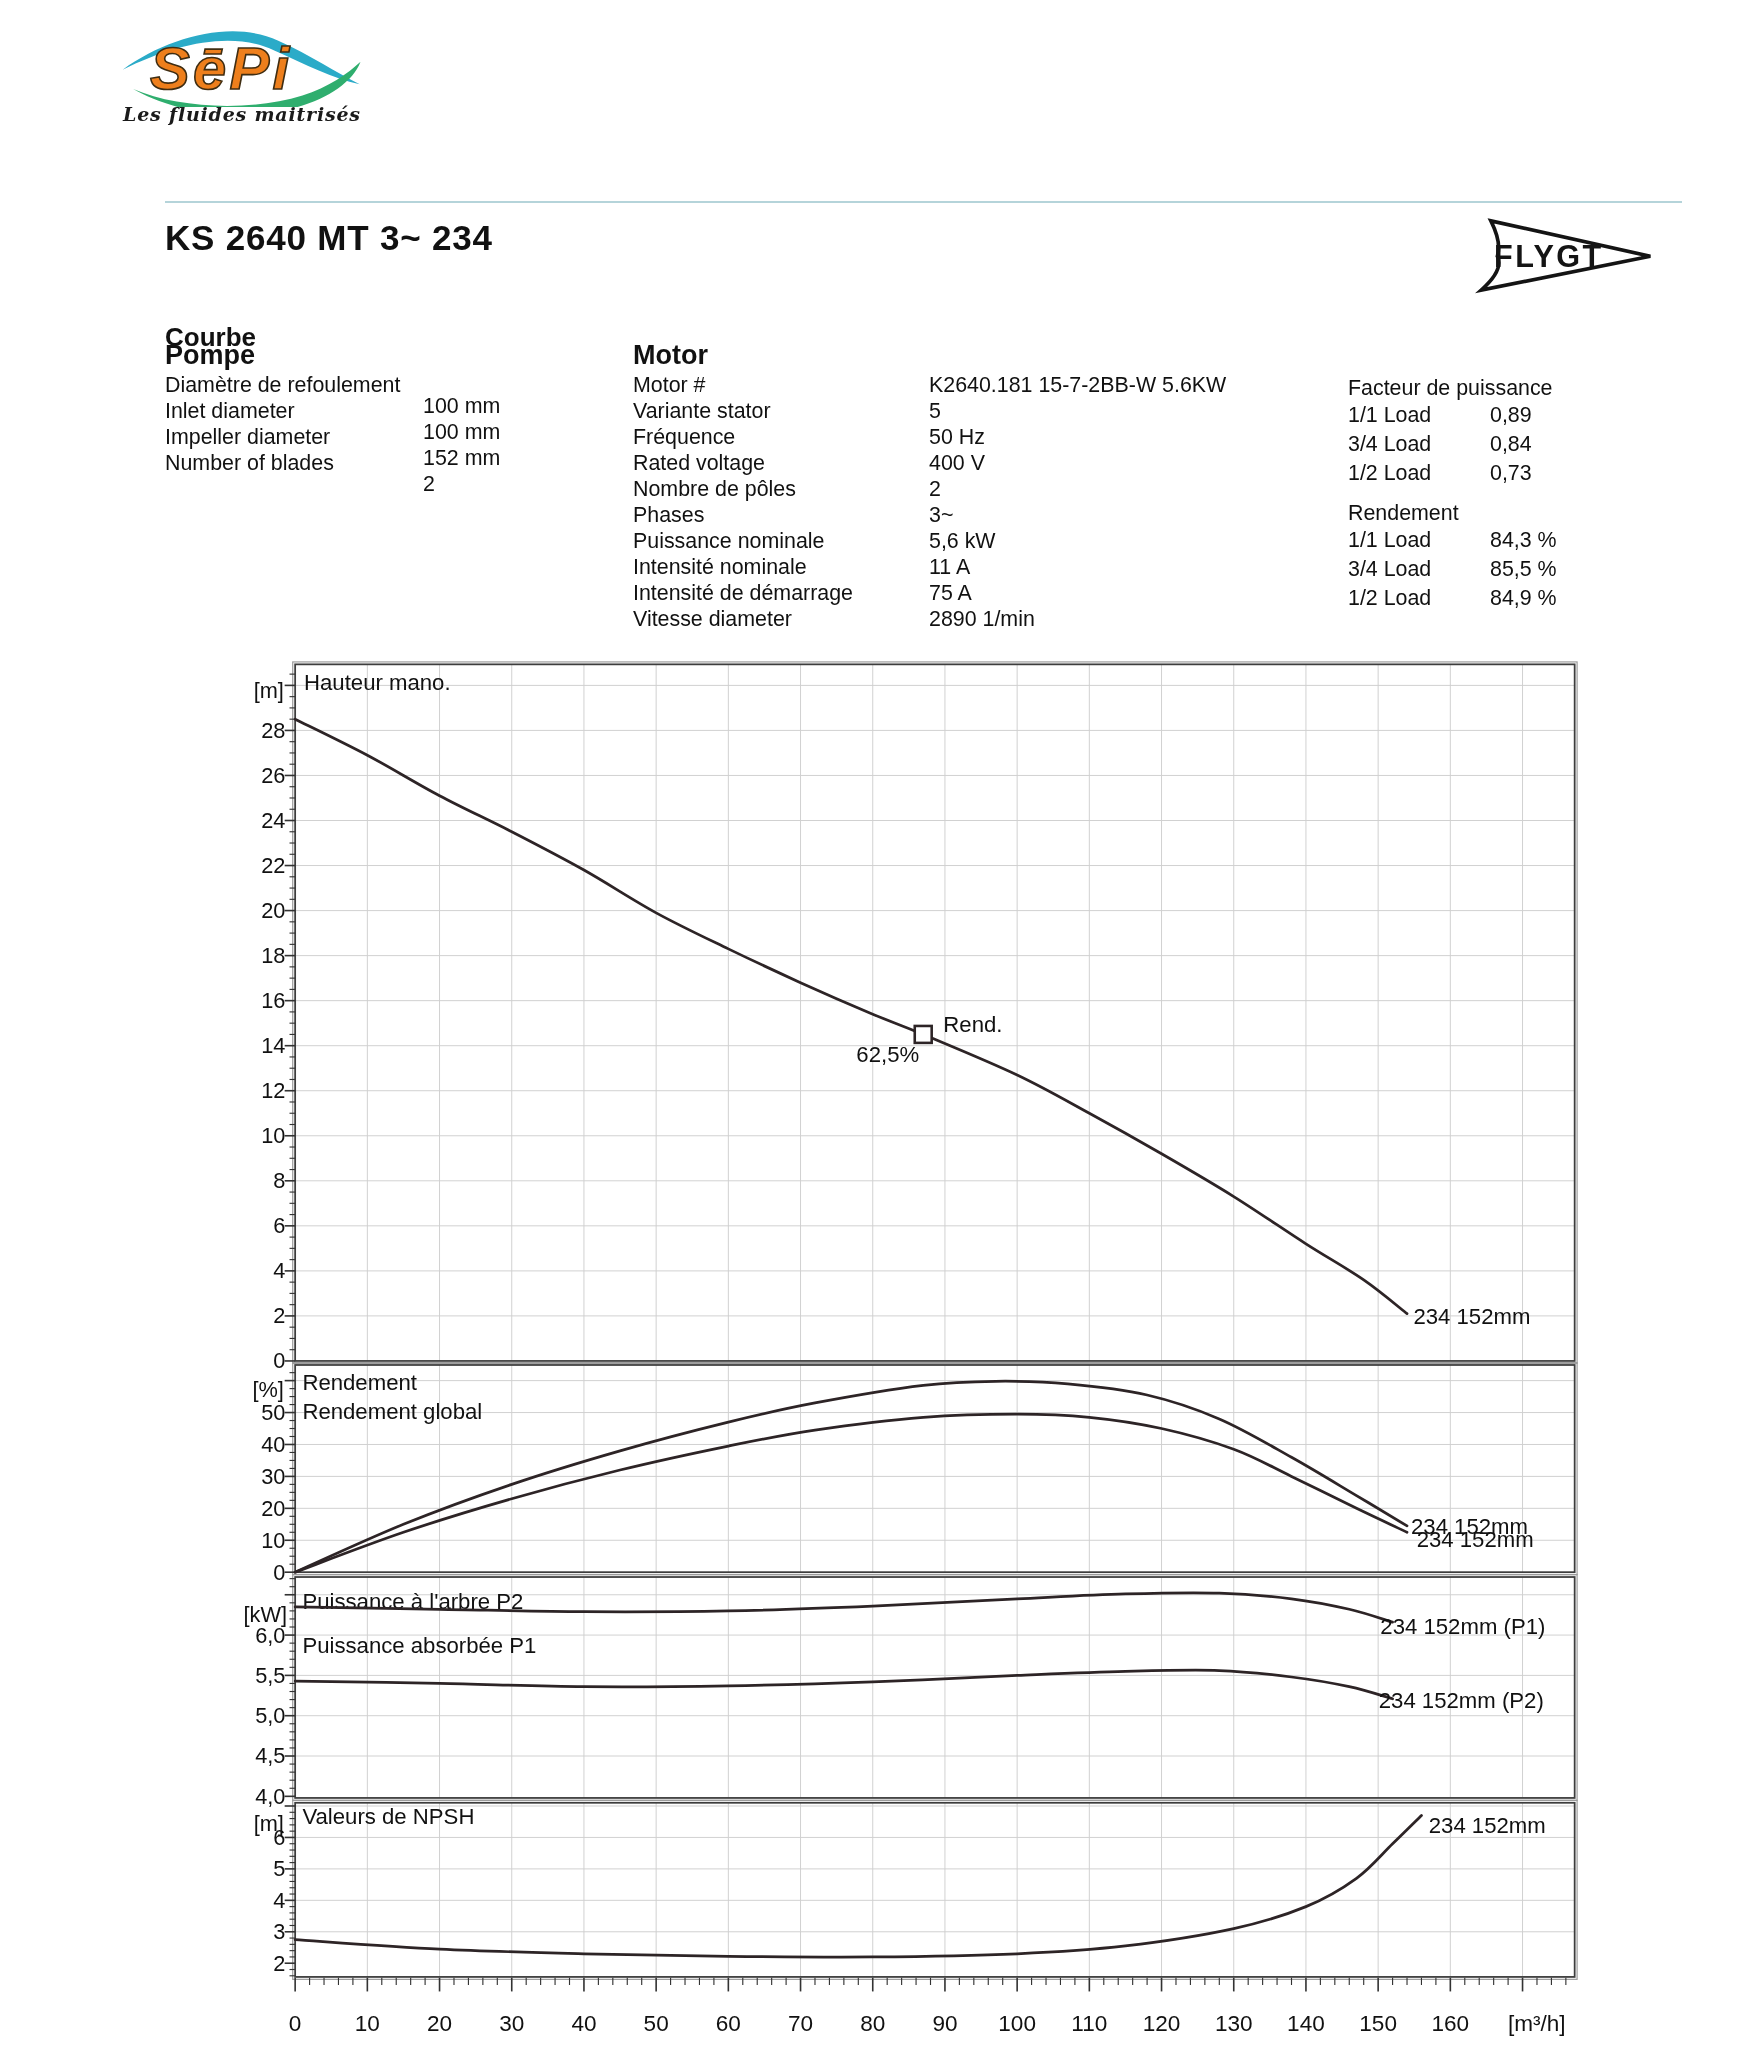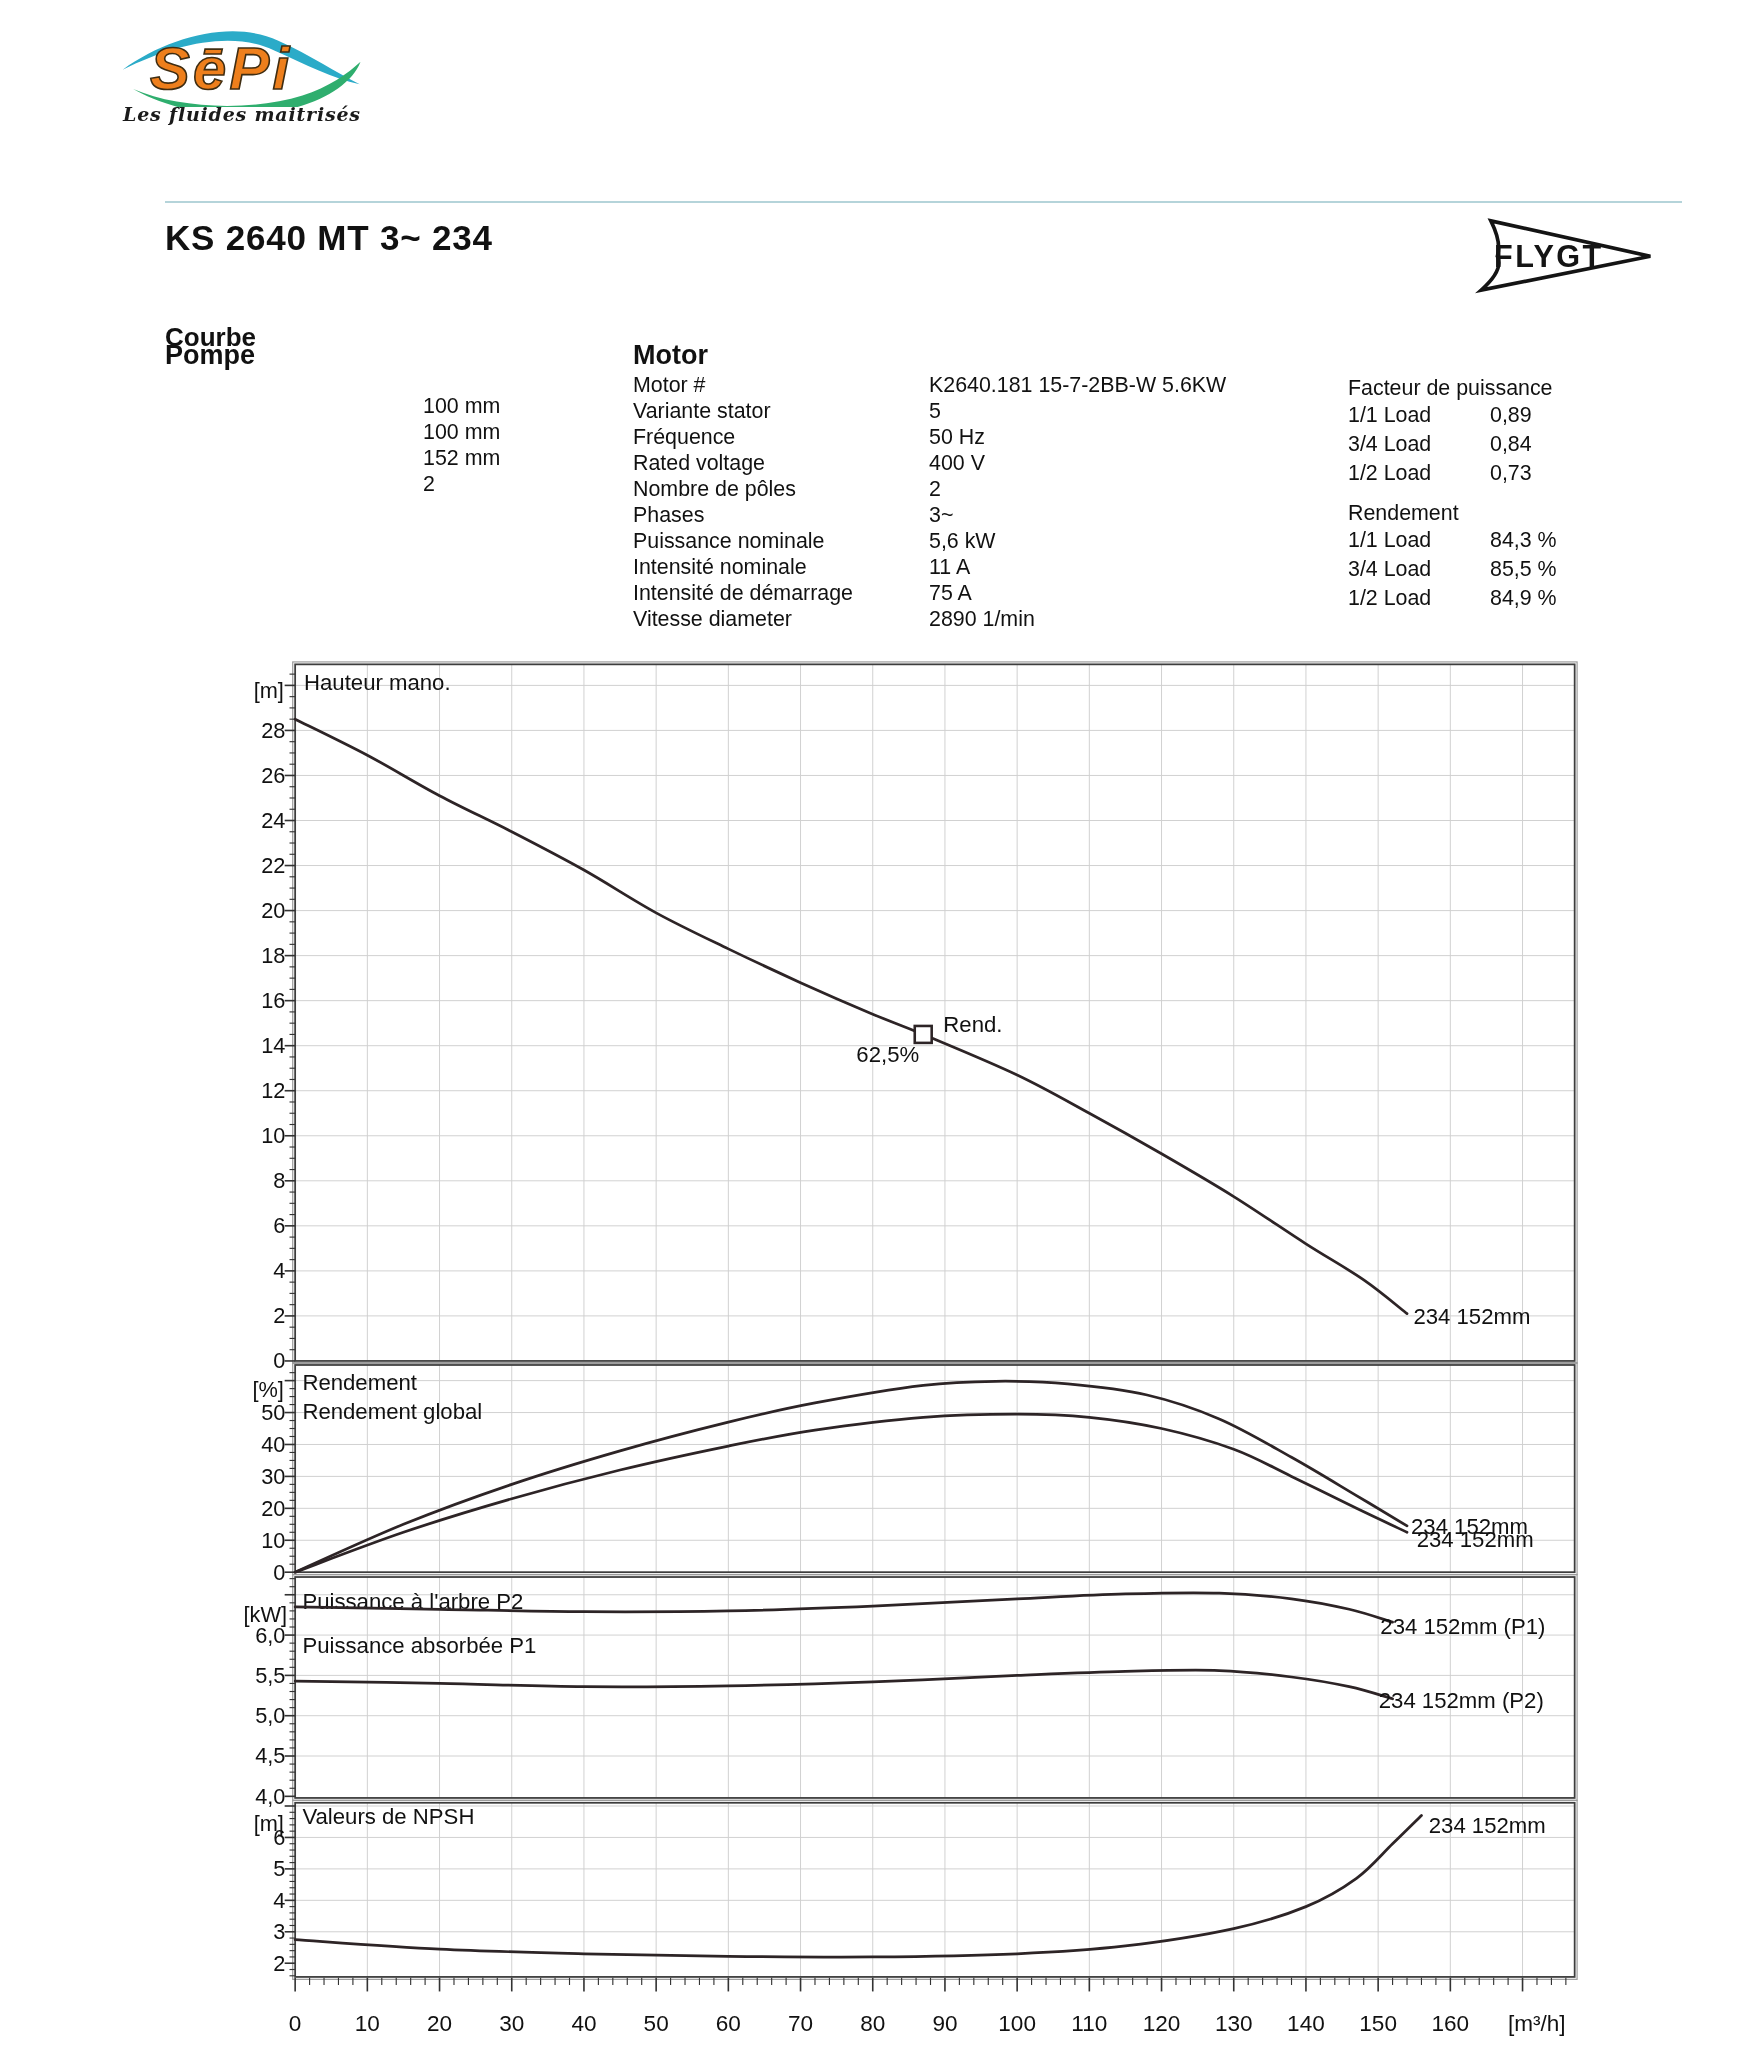--- a/index.html
+++ b/index.html
@@ -36,20 +36,26 @@
     <svg width="211" height="79" viewBox="0 0 262 98">
       <path d="M52,6 L250,50 L40,92 C58,76 66,62 60,50 C64,38 60,22 52,6 Z" fill="none" stroke="#141414" stroke-width="4.5"></path>
       <text x="56" y="63" font-family="Liberation Serif, serif" font-weight="bold" font-size="38" letter-spacing="3" fill="#141414">FLYGT</text>
     </svg>
   </div>
 
   <div class="abs doc-title" style="left:165px;top:218px;">KS 2640 MT 3~ 234</div>
   <div class="abs doc-subtitle" style="left:165px;top:287px;margin-top:35px;">Courbe</div>
 
   <div class="abs sec-head" style="left:165px;top:340px;">Pompe</div>
+  <div class="abs" style="left:165px;top:372px;">
+    <div class="row-label">Diamètre de refoulement</div>
+    <div class="row-label">Inlet diameter</div>
+    <div class="row-label">Impeller diameter</div>
+    <div class="row-label">Number of blades</div>
+  </div>
   <div class="abs" style="left:423px;top:372px;margin-top:21px;">
     <div class="row-value">100 mm</div>
     <div class="row-value">100 mm</div>
     <div class="row-value">152 mm</div>
     <div class="row-value">2</div>
   </div>
 
   <div class="abs sec-head" style="left:633px;top:340px;">Motor</div>
   <div class="abs" style="left:633px;top:372px;">
     <div class="row-label">Motor #</div>

